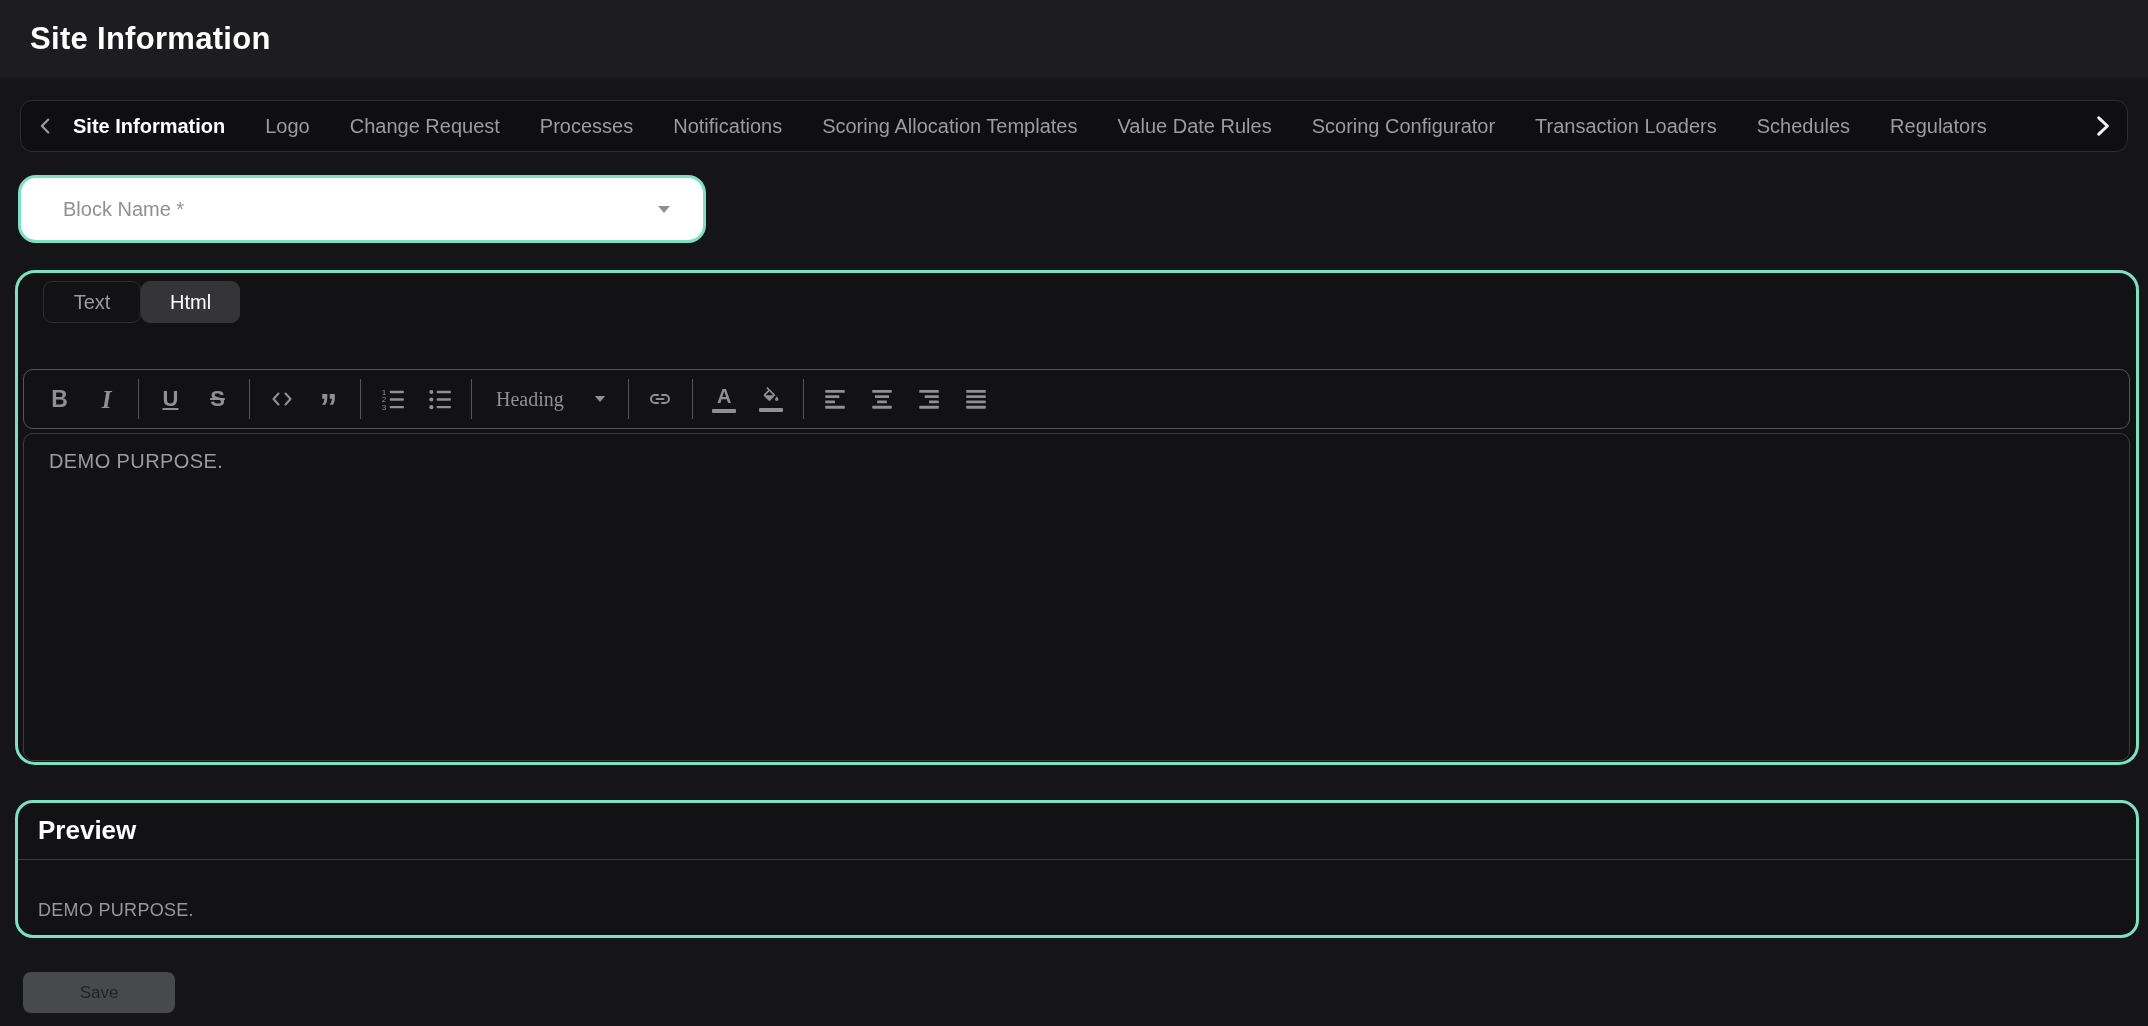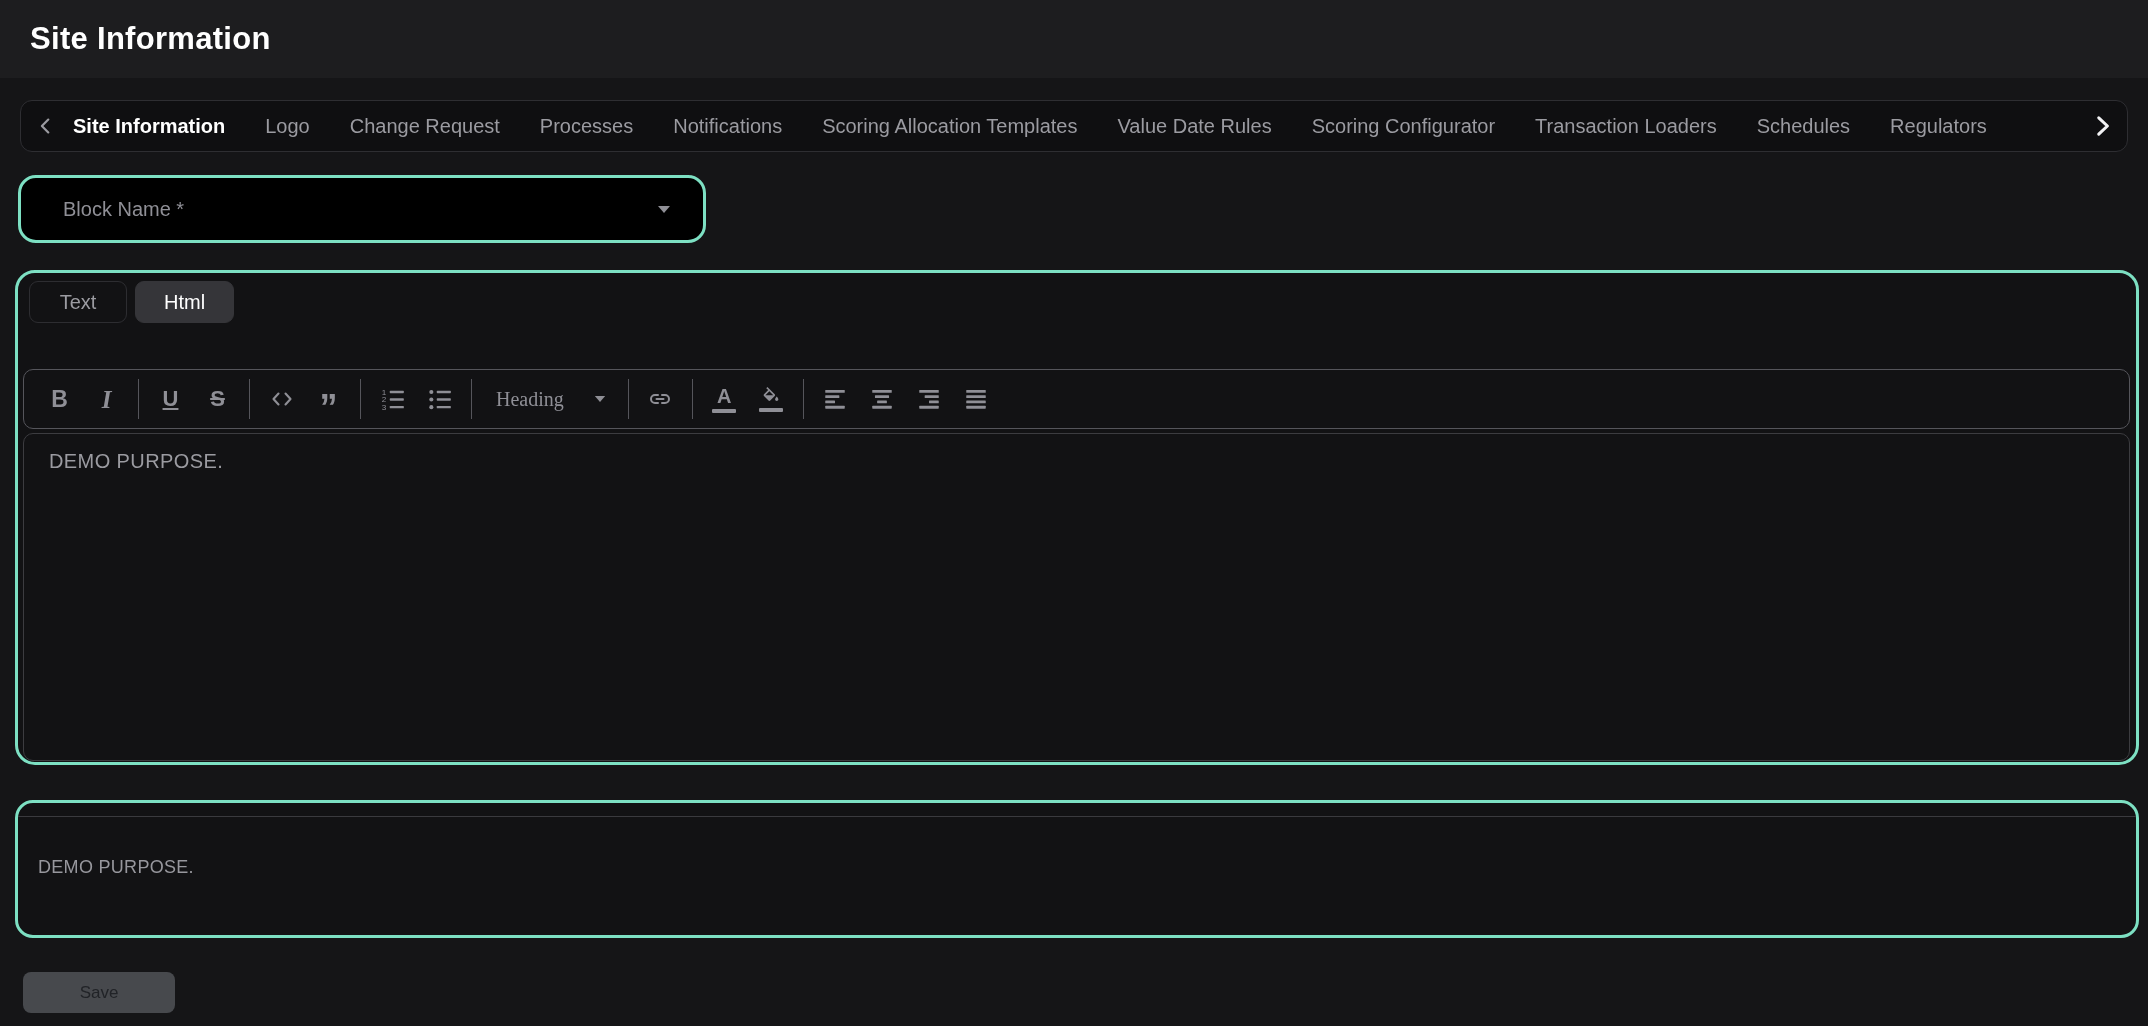--- a/index.html
+++ b/index.html
@@ -38,38 +38,38 @@
     display: flex; align-items: center; gap: 40px;
     flex: 1 1 auto; overflow: hidden; white-space: nowrap;
     padding-right: 20px;
   }
   .tab { font-size: 20px; color: #9b9ba1; cursor: pointer; flex: 0 0 auto; }
   .tab.active { color: #ffffff; font-weight: 700; }
 
   
   .select {
     position: absolute; left: 18px; top: 175px; width: 688px; height: 68px;
-    background: #000000;
+    background: #ffffff;
     border: 3px solid var(--hl);
     border-radius: 18px;
     display: flex; align-items: center; justify-content: space-between;
     padding: 0 32px 0 42px;
     cursor: pointer;
   }
   .select-label { font-size: 20px; color: #8f8f96; }
 
   
   .editor {
     position: absolute; left: 15px; top: 270px; width: 2124px; height: 495px;
     background: #121214;
     border: 3px solid var(--hl);
     border-radius: 20px;
     padding: 6px 5px;
   }
-  .mode-tabs { display: flex; gap: 8px; margin: 2px 0 0 6px; }
+  .mode-tabs { display: flex; gap: 0; margin: 2px 0 0 20px; }
   .mode-tab {
     height: 42px; min-width: 98px;
     display: flex; align-items: center; justify-content: center;
     padding: 0 28px;
     font-family: "Liberation Sans", sans-serif;
     font-size: 20px; color: #9b9ba1;
     background: transparent;
     border: 1px solid #2d2d31; border-radius: 9px;
     cursor: pointer;
   }
@@ -289,19 +289,20 @@
           </svg>
       </button>
     </div>
 
     <div class="editor-content">
       <p>DEMO PURPOSE.</p>
     </div>
   </section>
 
   <section class="preview">
+    <h2 class="preview-title">Preview</h2>
     <div class="preview-divider"></div>
     <p class="preview-content">DEMO PURPOSE.</p>
   </section>
 
   <button class="save">Save</button>
 
 </div>
 
 </body></html>

